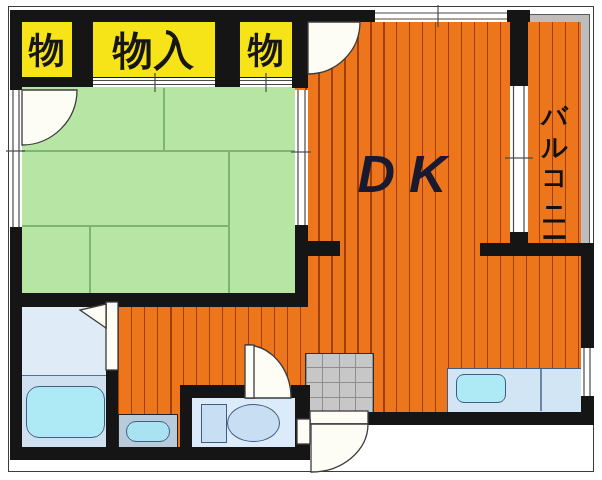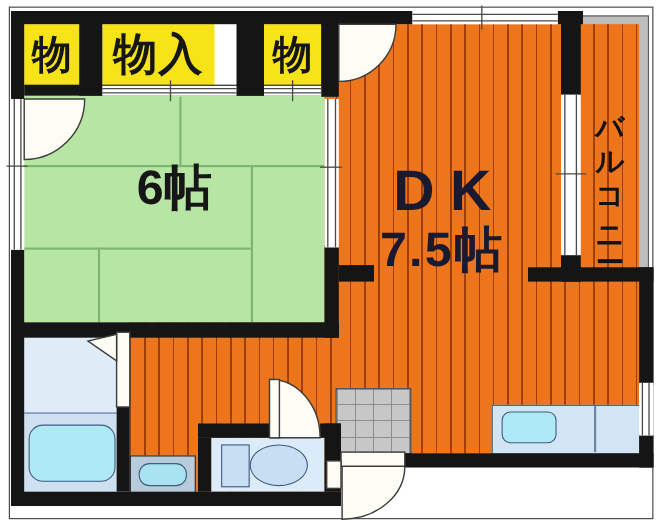--- a/index.html
+++ b/index.html
@@ -31,21 +31,21 @@
   .sink{background:#aee9f6;border:1.5px solid #3f5d80;border-radius:8px;}
   .basin{background:#b7cbdb;border:1.5px solid #222;}
   .pill{background:#a9e3f2;border:1.5px solid #3f5d80;border-radius:10px;}
   
   .lbl{font-weight:bold;color:#161616;line-height:1.0;text-align:center;}
   .closet-lbl{font-size:36px;}
   .closet-lbl.wide{font-size:40px;letter-spacing:1px;}
   .tatami-lbl{left:86px;top:145px;width:145px;font-size:46px;}
   .tatami-lbl .size{font-size:44px;display:block;margin-top:4px;}
   .dk-lbl{left:312px;top:148px;width:180px;color:#191930;font-size:52px;}
-  .dk-lbl .nm{letter-spacing:14px;padding-left:14px;display:block;}
+  .dk-lbl .nm{letter-spacing:14px;padding-left:14px;display:block;font-style:italic;}
   .dk-lbl .size{font-size:44px;display:block;margin-top:6px;letter-spacing:2px;}
   .balcony-lbl{left:542px;top:86px;font-size:26px;font-weight:bold;color:#111;
                writing-mode:vertical-rl;letter-spacing:5px;line-height:1;}
   svg{position:absolute;left:0;top:0;pointer-events:none;}
 </style>
 </head>
 <body>
 
 <div class="stage">
   <div class="abs frame"></div>
@@ -58,21 +58,21 @@
   <div class="abs green" style="left:22px;top:87px;width:273px;height:206px;"></div>
   <div class="abs tline" style="left:22px;top:150px;width:273px;height:2px;"></div>
   <div class="abs tline" style="left:163px;top:88px;width:2px;height:62px;"></div>
   <div class="abs tline" style="left:228px;top:150px;width:2px;height:143px;"></div>
   <div class="abs tline" style="left:22px;top:225px;width:206px;height:2px;"></div>
   <div class="abs tline" style="left:89px;top:225px;width:2px;height:68px;"></div>
 
   <div class="abs yellow" style="left:22px;top:22px;width:50px;height:56px;">
     <span class="lbl closet-lbl">物</span>
   </div>
-  <div class="abs yellow" style="left:93px;top:22px;width:102px;height:56px;align-items:center;">
+  <div class="abs yellow" style="left:93px;top:22px;width:122px;height:56px;align-items:center;">
     <span class="lbl closet-lbl wide">物入</span>
   </div>
   <div class="abs yellow" style="left:240px;top:22px;width:52px;height:56px;">
     <span class="lbl closet-lbl">物</span>
   </div>
 
   <div class="abs washroom" style="left:22px;top:307px;width:84px;height:68px;"></div>
   <div class="abs bathroom" style="left:22px;top:375px;width:84px;height:72px;"></div>
   <div class="abs tub" style="left:26px;top:386px;width:77px;height:50px;"></div>
 
@@ -160,20 +160,18 @@
       <rect x="245" y="345" width="9" height="53"></rect>
       <rect x="310" y="411" width="58" height="13"></rect>
       <path d="M311,424 L368,424 A57,48 0 0 1 311,472 Z"></path>
       <rect x="106" y="302" width="12" height="68"></rect>
       <polygon points="106,304 80,310 106,328"></polygon>
       <rect x="297" y="419" width="13" height="25"></rect>
     </g>
   </svg>
 
   <div class="abs lbl tatami-lbl">
-    <span class="size">6帖</span>
   </div>
   <div class="abs lbl dk-lbl">
     <span class="nm">DK</span>
-    <span class="size">7.5帖</span>
   </div>
   <div class="abs balcony-lbl">バルコニー</div>
 </div>
 
 </body></html>

